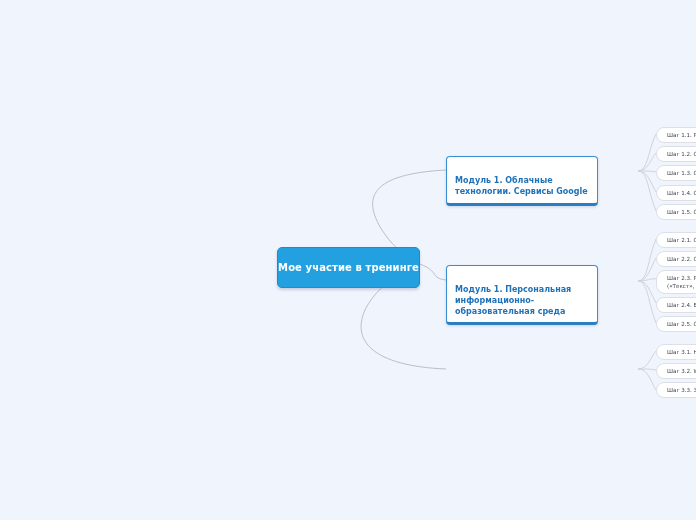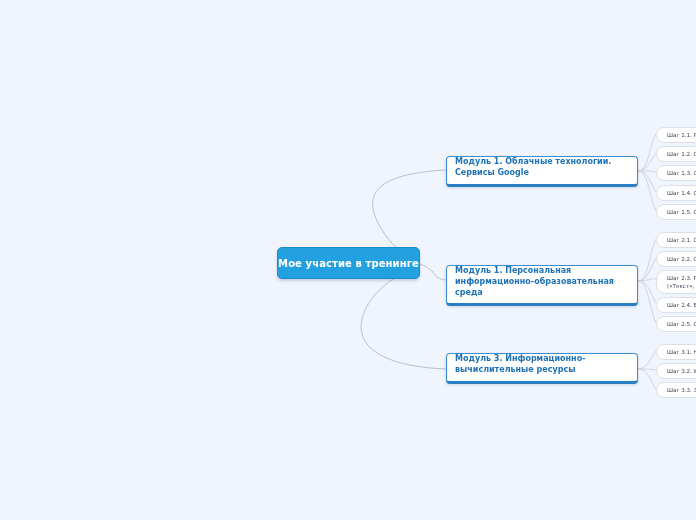--- a/index.html
+++ b/index.html
@@ -30,49 +30,49 @@
     height: 520px;
     pointer-events: none;
   }
 
   
   .root-node {
     position: absolute;
     left: 277px;
     top: 247px;
     width: 143px;
-    height: 32px;
+    height: 41px;
     box-sizing: border-box;
     background: #22a0e0;
     border: 1px solid #1b8dc9;
     border-radius: 5px;
     box-shadow: 0 2px 3px rgba(40,70,120,0.22);
     display: flex;
     align-items: center;
     justify-content: center;
     color: #ffffff;
     font-size: 10px;
     font-weight: bold;
     letter-spacing: 0.1px;
     white-space: nowrap;
     z-index: 5;
   }
 
   
   .module-node {
     position: absolute;
     left: 446px;
-    width: 192px;
+    width: 152px;
     box-sizing: border-box;
     background: #ffffff;
     border: 1px solid #3a8fd0;
     border-bottom: 3px solid #2a7fc4;
     border-radius: 4px;
     box-shadow: 0 1px 3px rgba(40,70,120,0.18);
-    padding: 0 8px 5px 8px;
+    padding: 19px 8px 5px 8px;
     color: #1f72b8;
     font-size: 8px;
     font-weight: bold;
     line-height: 1.35;
     z-index: 4;
   }
   .module-1 { top: 156px; }
   .module-2 { top: 265px; }
   .module-3 { top: 353px; }
 
@@ -143,19 +143,18 @@
 
   <div class="leaf-node" style="top:232px">Шаг 2.1. С</div>
   <div class="leaf-node" style="top:251px">Шаг 2.2. О</div>
   <div class="leaf-node two-line" style="top:270px">
     <div>Шаг 2.3. Р</div>
     <div>(«Текст», </div>
   </div>
   <div class="leaf-node" style="top:297px">Шаг 2.4. В</div>
   <div class="leaf-node" style="top:316px">Шаг 2.5. С</div>
 
-  <div class="module-node module-3">Модуль 3. Информационно-вычислительные ресурсы</div>
 
   <div class="leaf-node" style="top:344px">Шаг 3.1. Н</div>
   <div class="leaf-node" style="top:363px">Шаг 3.2. W</div>
   <div class="leaf-node" style="top:382px">Шаг 3.3. З</div>
 
 </div>
 
 </body></html>

